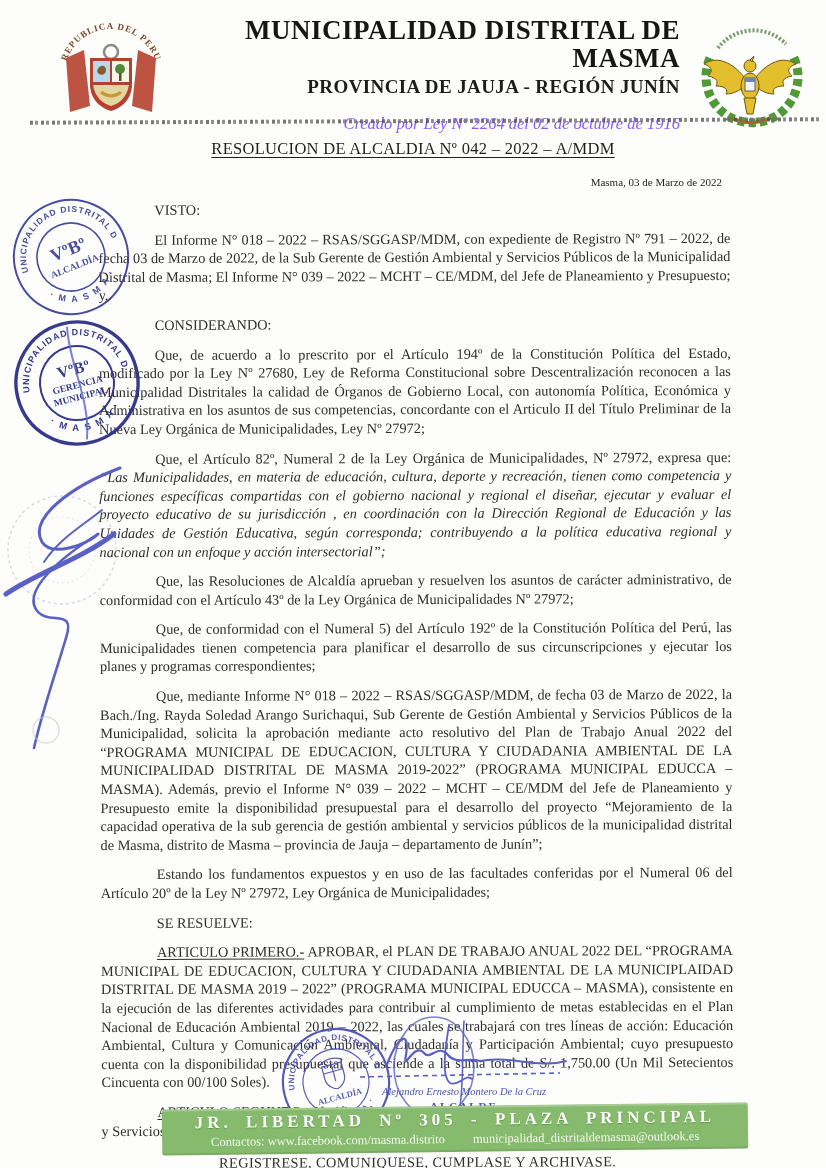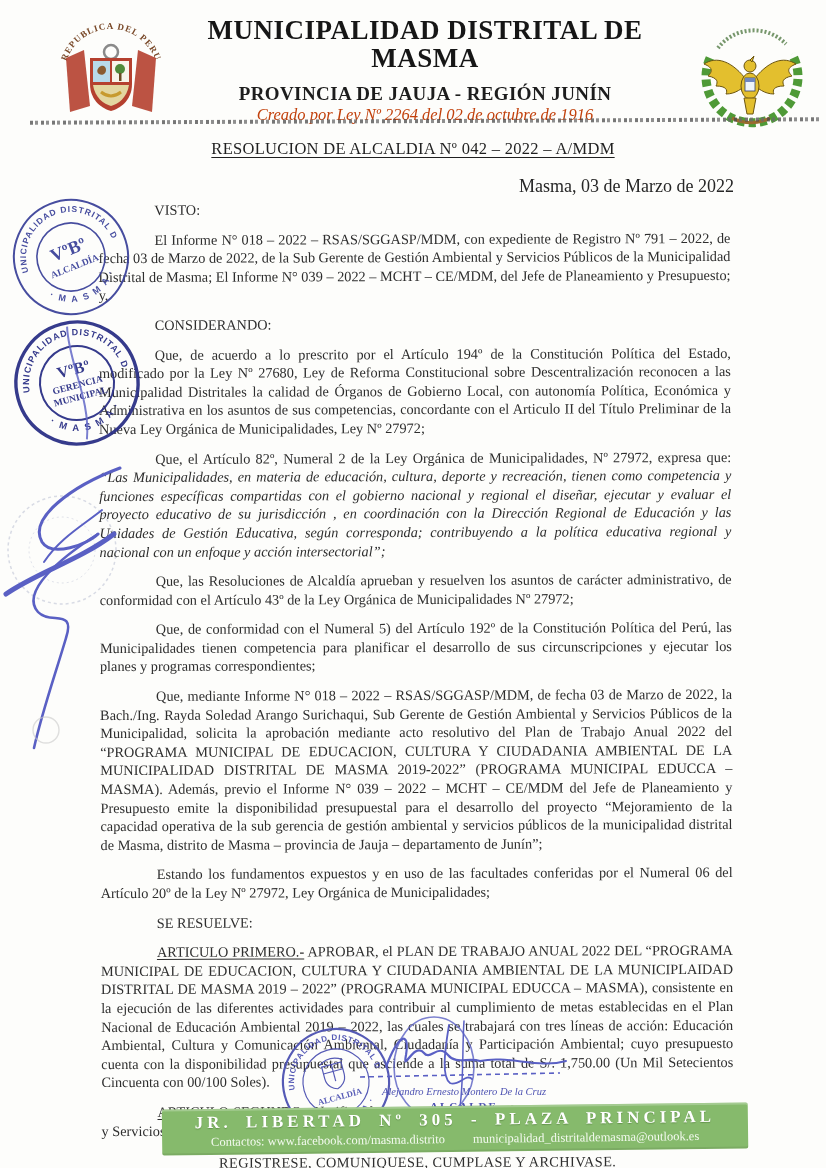--- a/index.html
+++ b/index.html
@@ -2,36 +2,36 @@
 <html><head>
 <meta charset="utf-8">
 <style>
   html,body{margin:0;padding:0;background:#e8e8e8;}
   #page{
     position:relative;width:826px;height:1168px;margin:0 auto;
     background:#fdfdfb;overflow:hidden;
     font-family:"Liberation Serif","DejaVu Serif",serif;color:#2e2e2e;
   }
   
-  .hdr-center{position:absolute;left:170px;top:16px;width:510px;text-align:center;}
+  .hdr-center{position:absolute;left:170px;top:16px;width:510px;text-align:right;}
   .hdr-title{font-size:27px;font-weight:bold;letter-spacing:.5px;color:#161616;line-height:1.05;}
-  .hdr-sub{font-size:19px;font-weight:bold;color:#1d1d1d;margin-top:10px;letter-spacing:.4px;}
-  .hdr-law{font-size:16.5px;font-style:italic;color:#c2410c;margin-top:0;}
+  .hdr-sub{font-size:19px;font-weight:bold;color:#1d1d1d;margin-top:3px;letter-spacing:.4px;}
+  .hdr-law{font-size:16.5px;font-style:italic;color:#8b5cf6;margin-top:16px;}
   .hdr-slogan{font-size:20px;font-style:italic;font-weight:bold;color:#5fc3ea;margin-top:2px;letter-spacing:.3px;}
   .microline{
     position:absolute;left:30px;top:119px;width:790px;height:4px;opacity:.75;
     background:repeating-linear-gradient(90deg,#4a4a4a 0 3px,transparent 3px 5px,#6a6a6a 5px 8px,transparent 8px 11px);
     transform:rotate(-.25deg);
   }
   .doc-title{
     position:absolute;left:0;top:139px;width:826px;text-align:center;
     font-size:16.5px;color:#1f1f1f;letter-spacing:.3px;
     text-decoration:underline;text-underline-offset:3px;
   }
-  .date-line{position:absolute;right:92px;top:176px;font-size:18px;color:#262626;}
+  .date-line{position:absolute;right:104px;top:176px;font-size:11px;color:#262626;}
   
   .doc-body{
     position:absolute;left:100px;top:200px;width:632px;
     font-size:14.3px;line-height:18.6px;transform:rotate(-.2deg);
   }
   .heading{margin:0 0 11px;padding-left:56px;}
   .para{margin:0 0 11px;text-align:justify;text-indent:56px;}
   .quote{font-style:italic;}
   .art-label{font-weight:normal;text-decoration:underline;text-underline-offset:2px;}
   .closing{margin:14px 0 0;text-align:center;letter-spacing:.4px;}

